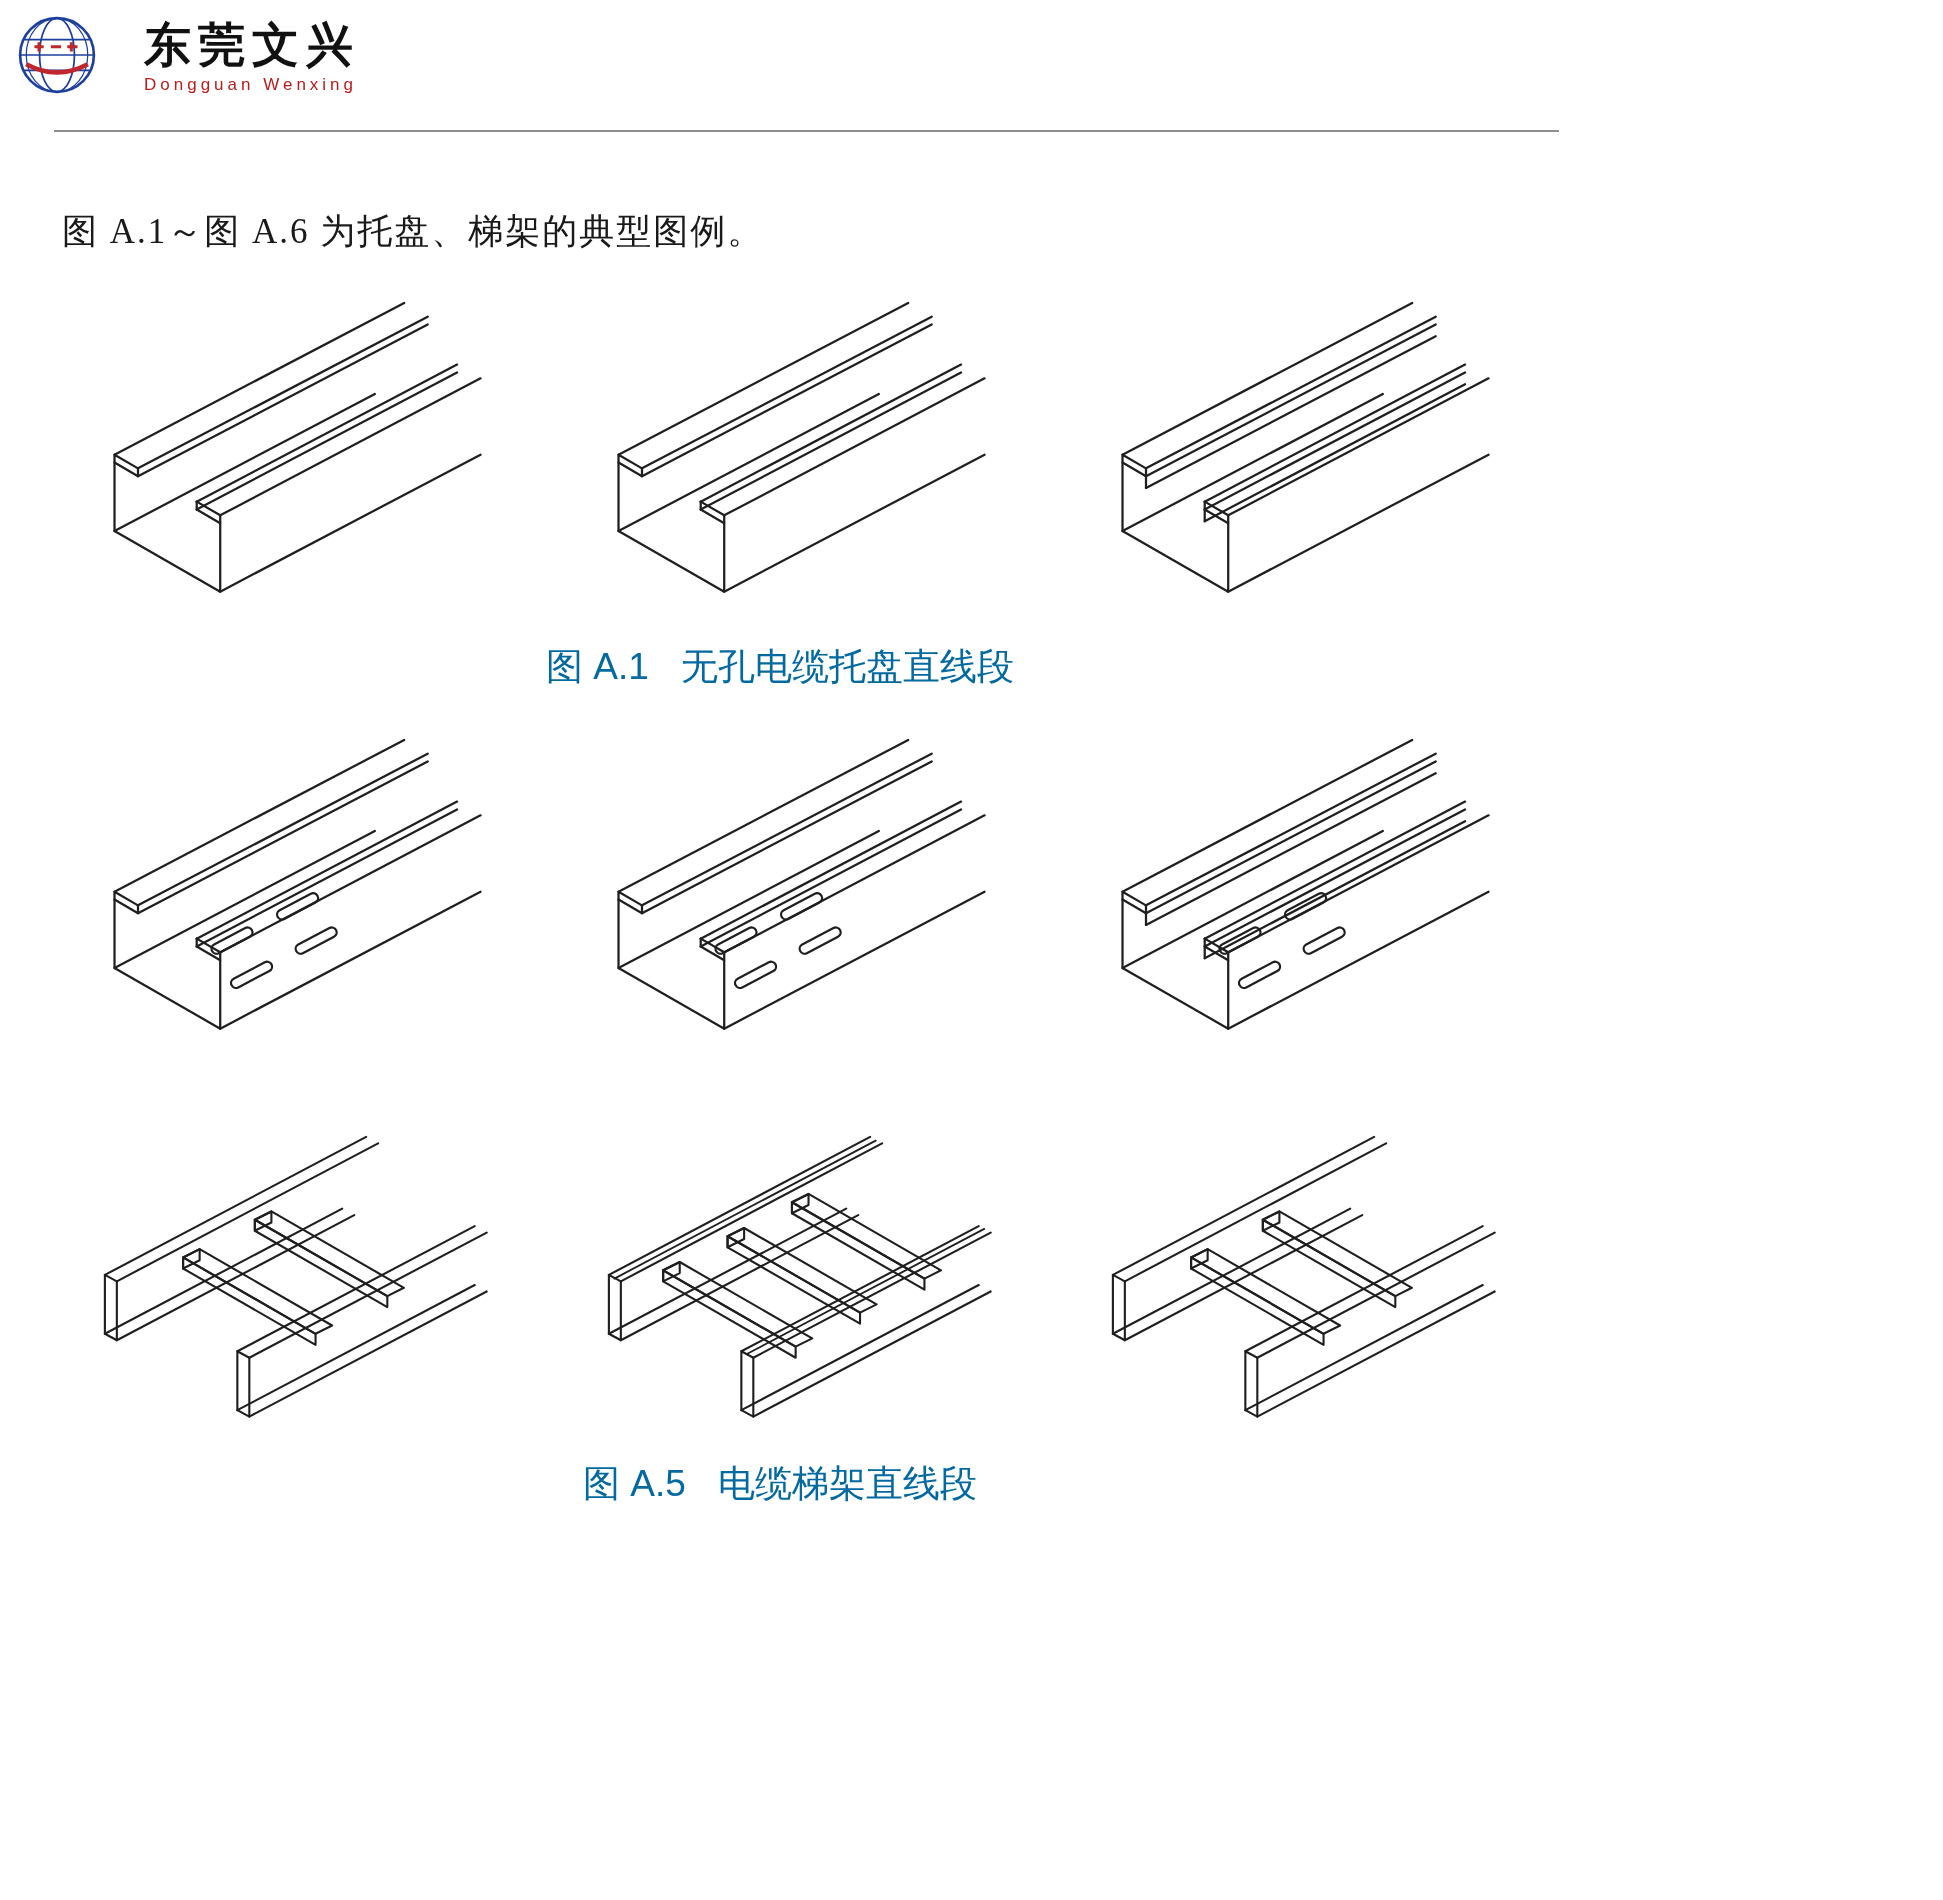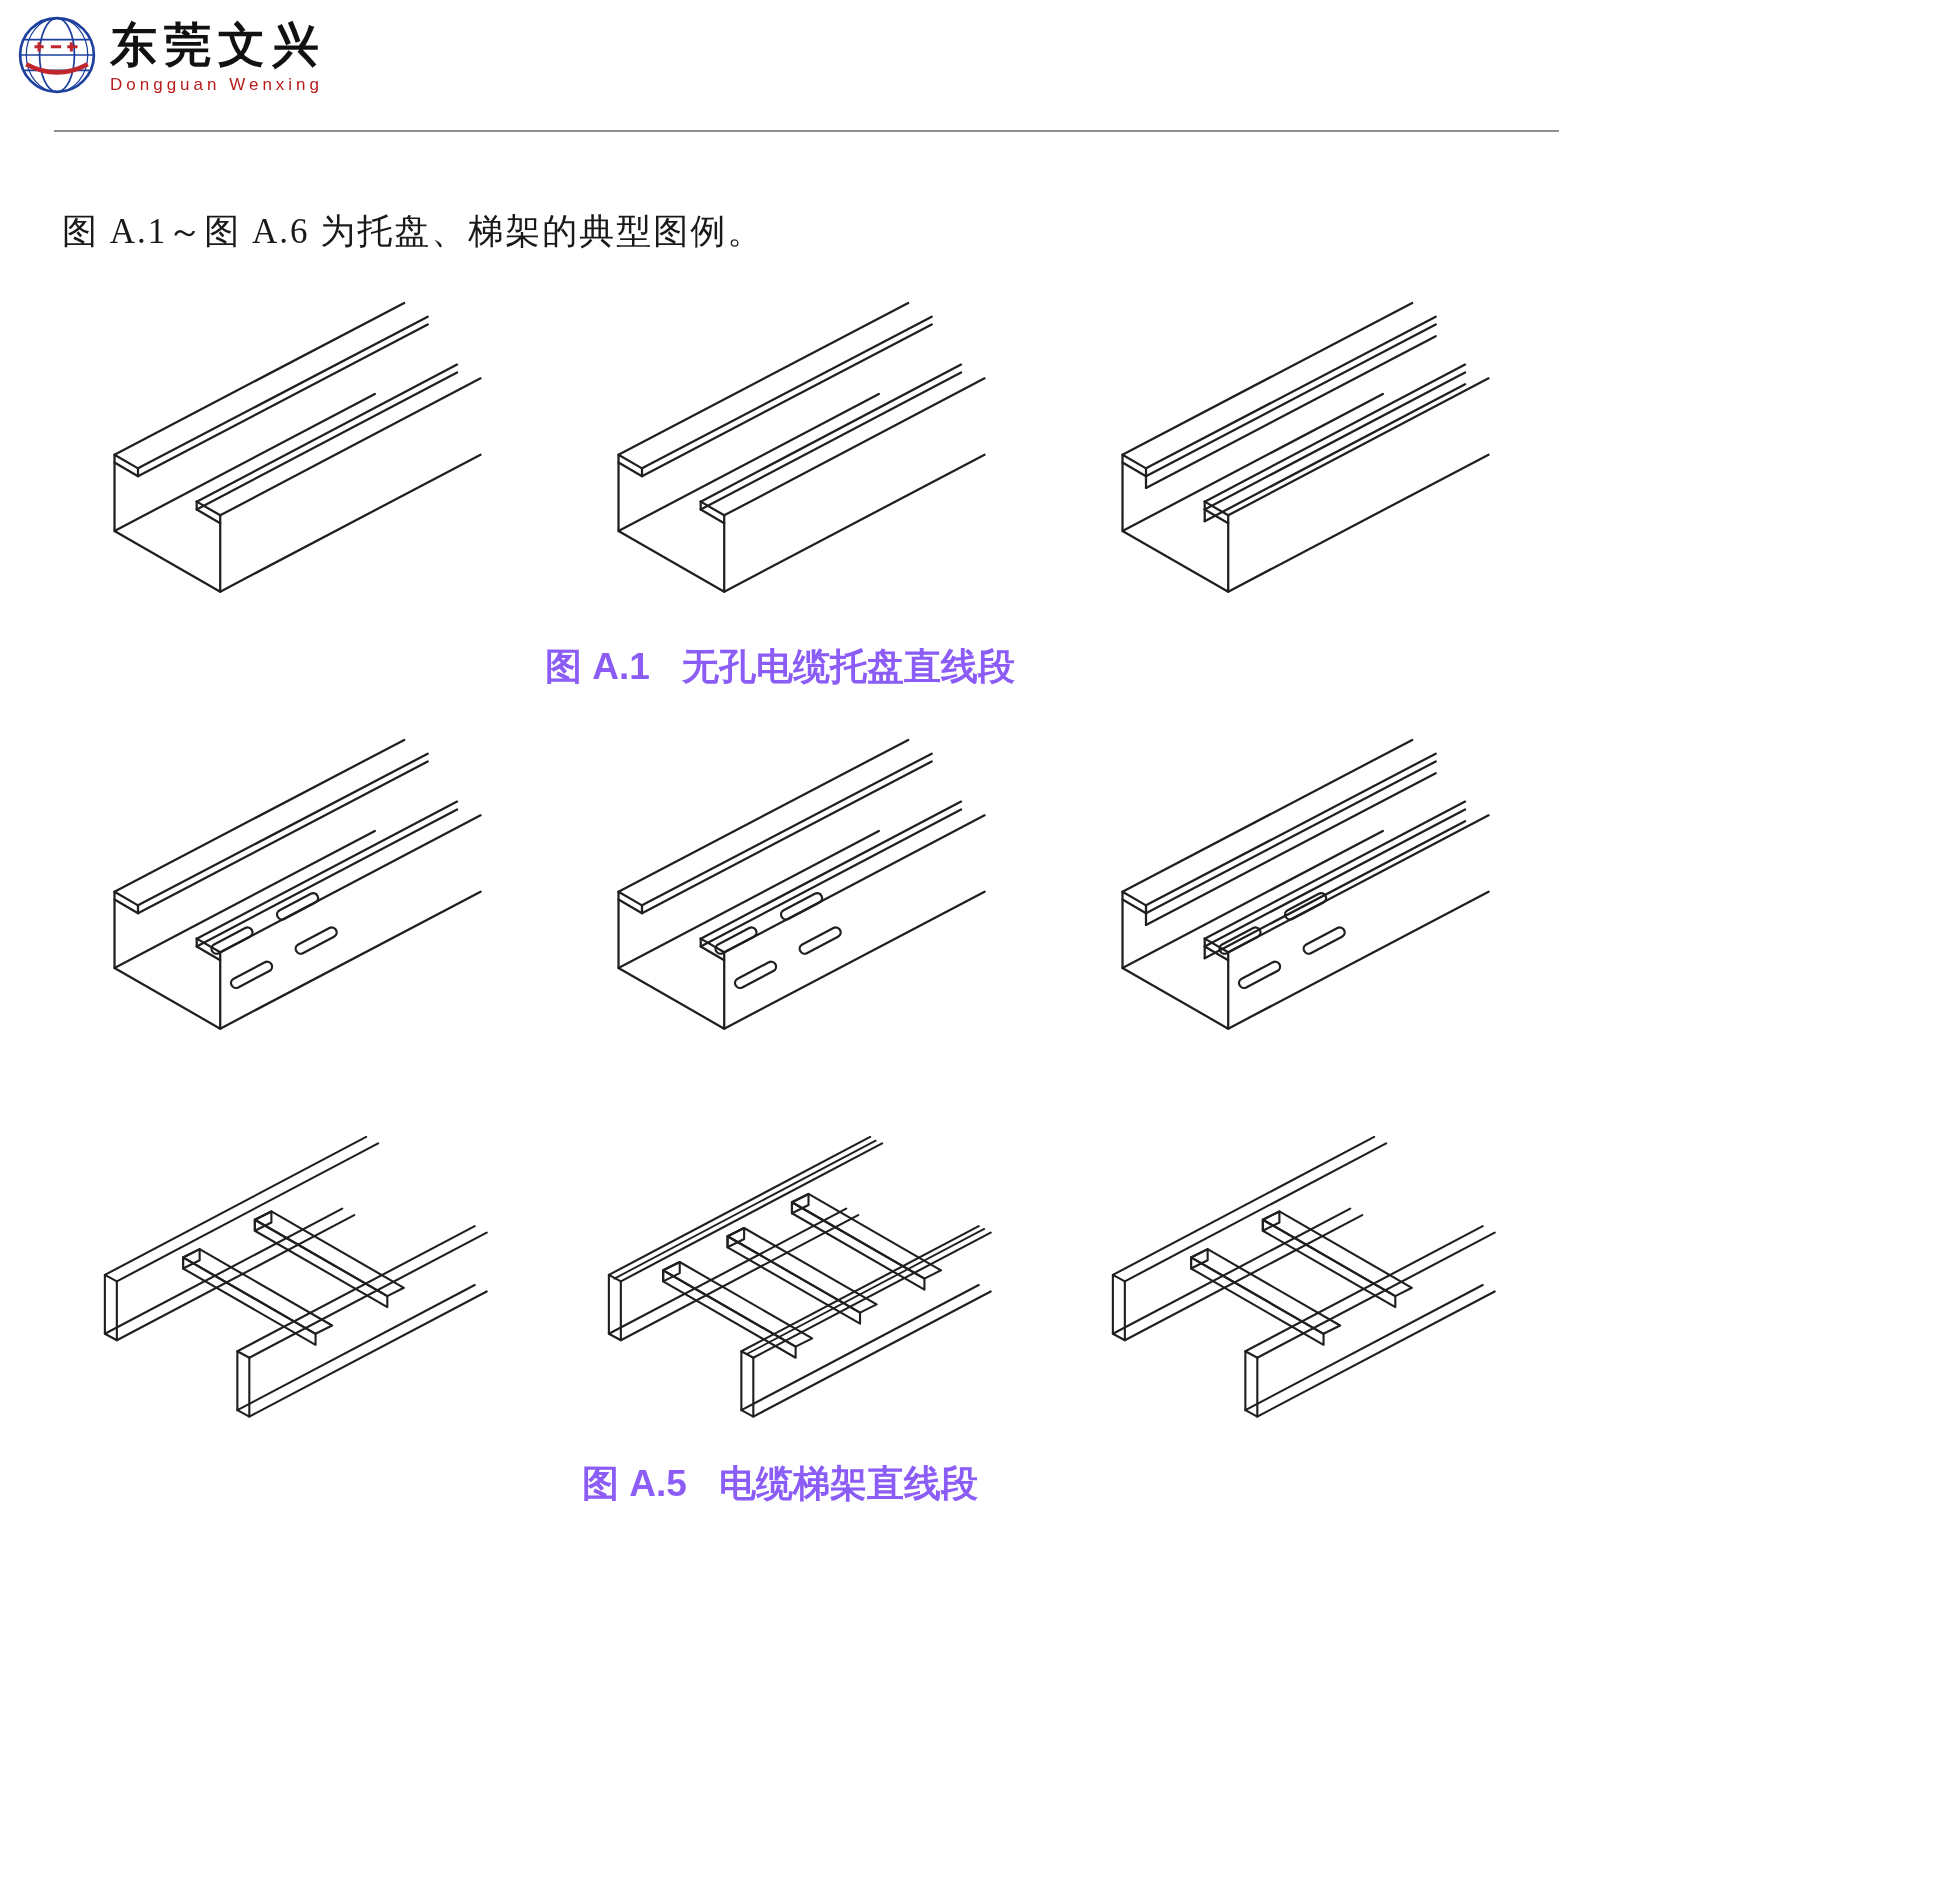--- a/index.html
+++ b/index.html
@@ -3,21 +3,21 @@
 <meta charset="utf-8">
 <style>
   html,body{margin:0;padding:0;background:#ffffff;}
   body{
     width:1943px;height:1900px;
     font-family:"Liberation Serif","DejaVu Serif",serif;
     color:#1a1a1a;overflow:hidden;
   }
   .page-header{padding:14px 0 0 16px;}
   .logo{display:flex;align-items:flex-start;gap:12px;}
-  .logo-text{padding-top:6px;}
+  .logo-text{padding-top:6px;margin-left:34px;}
   .logo-title{
     font-size:47px;font-weight:bold;letter-spacing:7px;line-height:1.1;
     font-family:"Liberation Serif","DejaVu Serif",serif;color:#111;
   }
   .logo-subtitle{
     font-size:17px;color:#b91c1c;letter-spacing:4px;margin-top:3px;
     font-family:"Liberation Sans","DejaVu Sans",sans-serif;
   }
   .divider{
     border:none;border-top:2px solid #8f8f8f;
@@ -27,21 +27,21 @@
   .figure{margin-top:46px;}
   .figure.figure-ladder{margin-top:62px;}
   .drawings{
     width:1560px;display:flex;justify-content:center;
     align-items:flex-end;gap:44px;
   }
   .drawing{width:460px;height:auto;display:block;}
   .caption{
     width:1560px;text-align:center;margin:28px 0 0 0;
     font-family:"Liberation Sans","DejaVu Sans",sans-serif;
-    font-weight:bold;font-size:37px;color:#8b5cf6;
+    font-weight:normal;font-size:37px;color:#0369a1;
   }
   .caption .fig-no{margin-right:32px;}
   .defs-holder{position:absolute;width:0;height:0;overflow:hidden;}
 </style>
 </head>
 <body>
 
 <svg class="defs-holder" aria-hidden="true">
   <defs>
 

